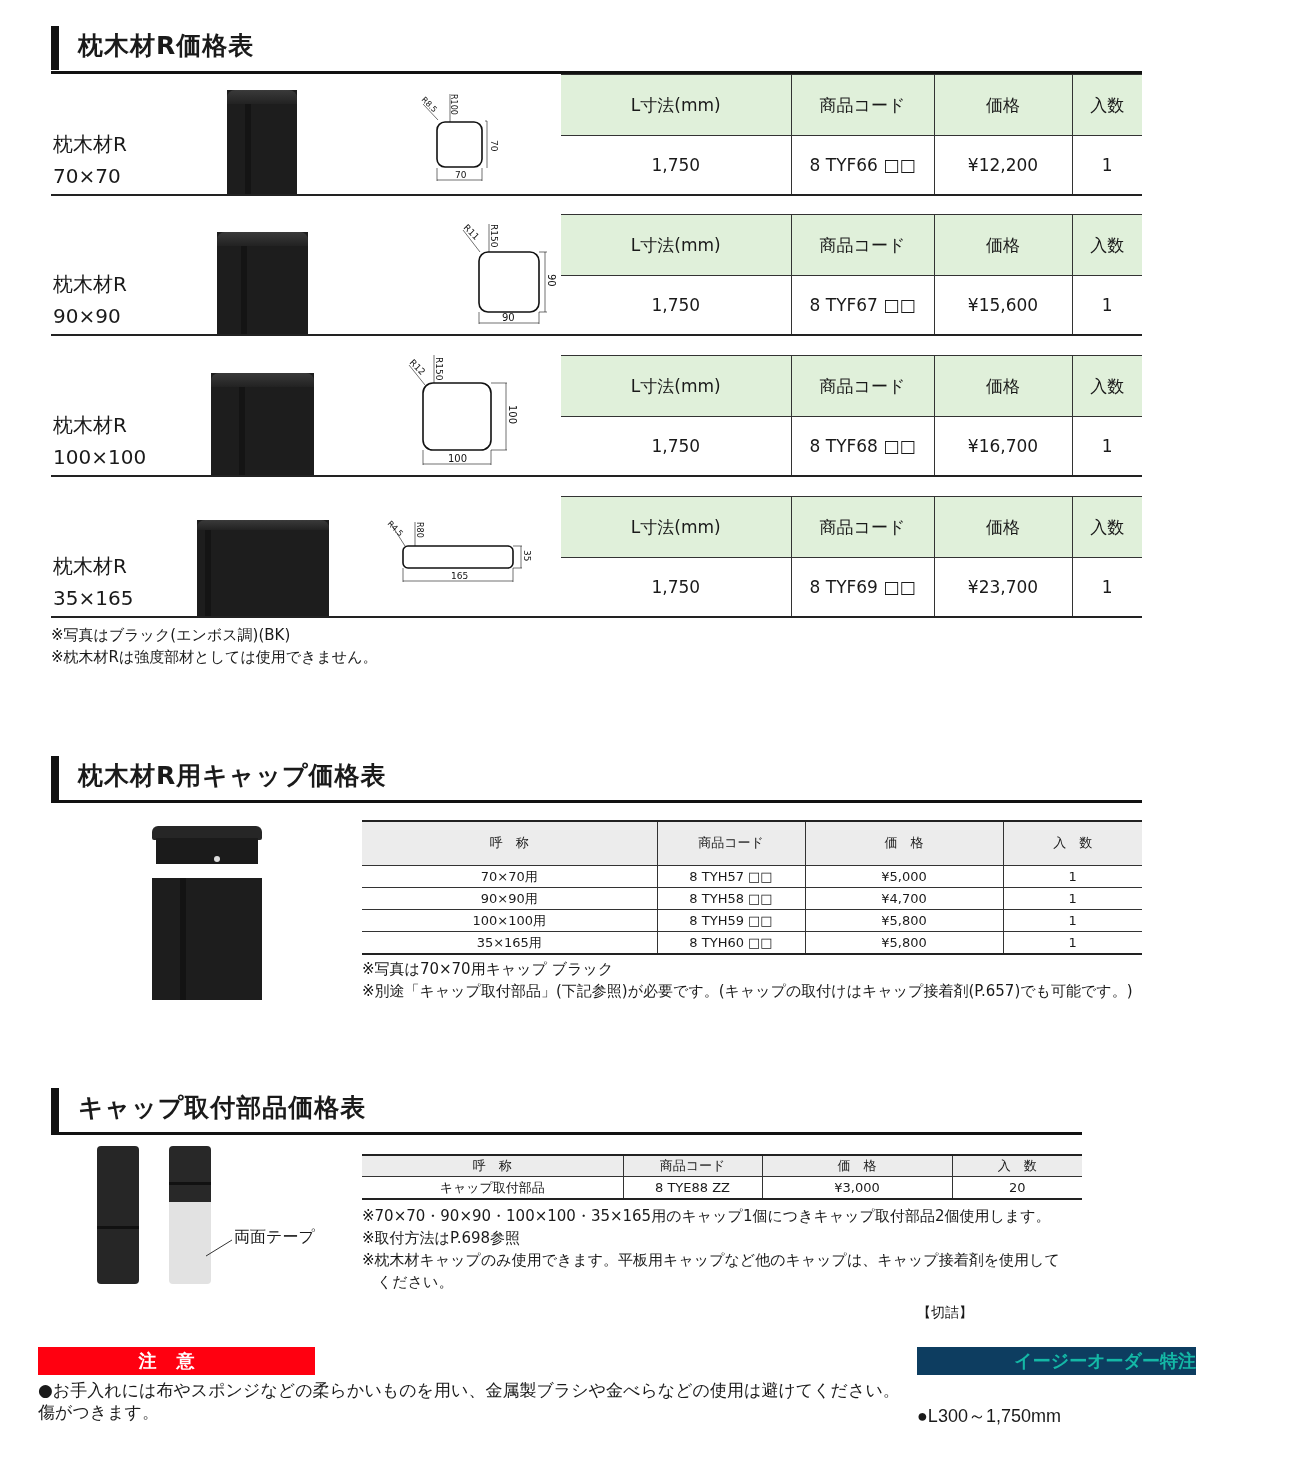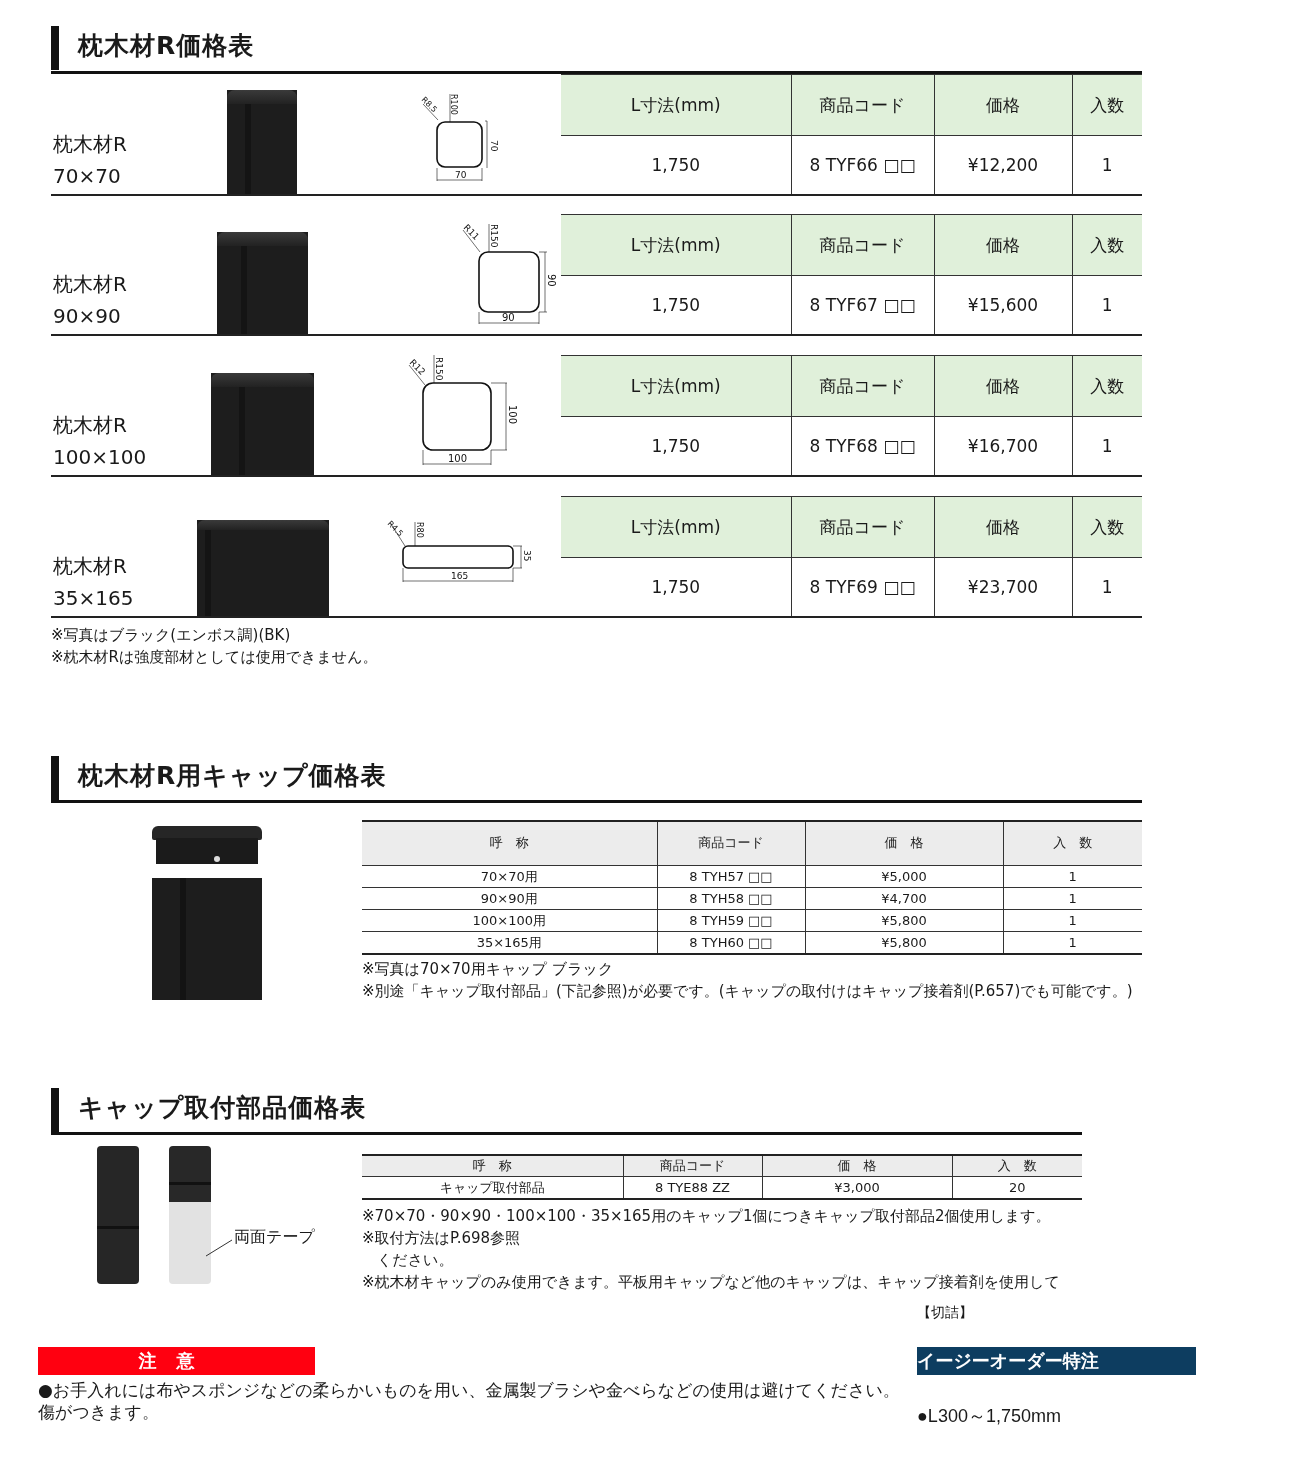--- a/index.html
+++ b/index.html
@@ -27,21 +27,21 @@
   .note { position: absolute; font-size: 15px; line-height: 22px; }
 
   
   .ctable { position: absolute; border-collapse: collapse; font-size: 13px; }
   .ctable th { background: #ececec; font-weight: normal; border-right: 1px solid #333; text-align: center; border-bottom: 1px solid #333; }
   .ctable td { border-right: 1px solid #333; text-align: center; border-bottom: 1px solid #333; line-height: 21px; }
   .ctable th:last-child, .ctable td:last-child { border-right: none; }
 
   .caution-bar { position: absolute; left: 38px; top: 1347px; width: 277px; height: 28px; background: #ff0010; color: #fff; font-size: 18px; font-weight: bold; text-align: center; line-height: 28px; letter-spacing: 20px; }
   .caution-text { position: absolute; left: 38px; top: 1379px; width: 870px; font-size: 17px; line-height: 22px; }
-  .easy-bar { position: absolute; left: 917px; top: 1347px; width: 279px; height: 28px; background: #0d3d60; color: #ffffff; font-size: 18px; font-weight: bold; text-align: left; line-height: 28px; }
+  .easy-bar { position: absolute; left: 917px; top: 1347px; width: 279px; height: 28px; background: #0d3d60; color: #14b8a6; font-size: 18px; font-weight: bold; text-align: right; line-height: 28px; }
   .easy-title { position: absolute; left: 917px; top: 1300px; font-size: 14px; font-weight: normal; line-height: 24px; }
   .easy-body { position: absolute; left: 917px; top: 1404px; font-size: 18px; line-height: 24px; font-family: "Liberation Sans", sans-serif; }
 </style>
 </head>
 <body>
 
 <div class="section-title" style="top:26px;">枕木材R価格表</div>
 <div class="section-rule" style="top:71px; width:1091px;"></div>
 
 <div class="prod-row" style="top:74px;">
@@ -300,22 +300,22 @@
     <td style="border-bottom:none;">8 TYE88 ZZ</td>
     <td style="border-bottom:none;">¥3,000</td>
     <td style="border-bottom:none;">20</td>
   </tr>
 </tbody>
   </table>
 
 <div class="note" style="left:362px; top:1205px;">
   <div>※70×70・90×90・100×100・35×165用のキャップ1個につきキャップ取付部品2個使用します。</div>
   <div>※取付方法はP.698参照</div>
+  <div>※枕木材キャップのみ使用できます。平板用キャップなど他のキャップは、キャップ接着剤を使用して</div>
   <div>　ください。</div>
-  <div>※枕木材キャップのみ使用できます。平板用キャップなど他のキャップは、キャップ接着剤を使用して</div>
 </div>
 
 <div class="caution-bar">注意</div>
 <div class="caution-text">●お手入れには布やスポンジなどの柔らかいものを用い、金属製ブラシや金べらなどの使用は避けてください。傷がつきます。</div>
 
 <div class="easy-bar">イージーオーダー特注</div>
 <div class="easy-title">【切詰】</div>
 <div class="easy-body">●L300～1,750mm</div>
 
 </body></html>

